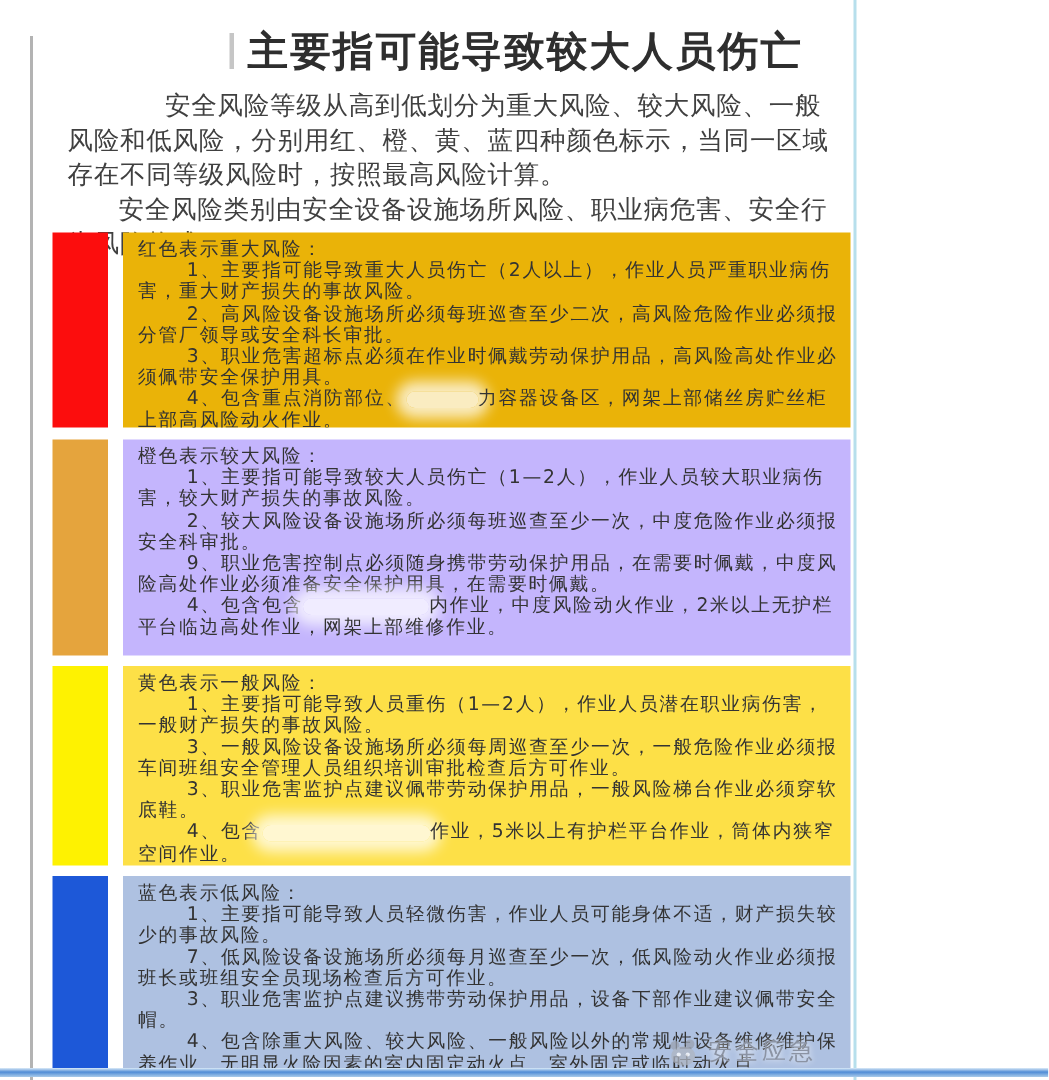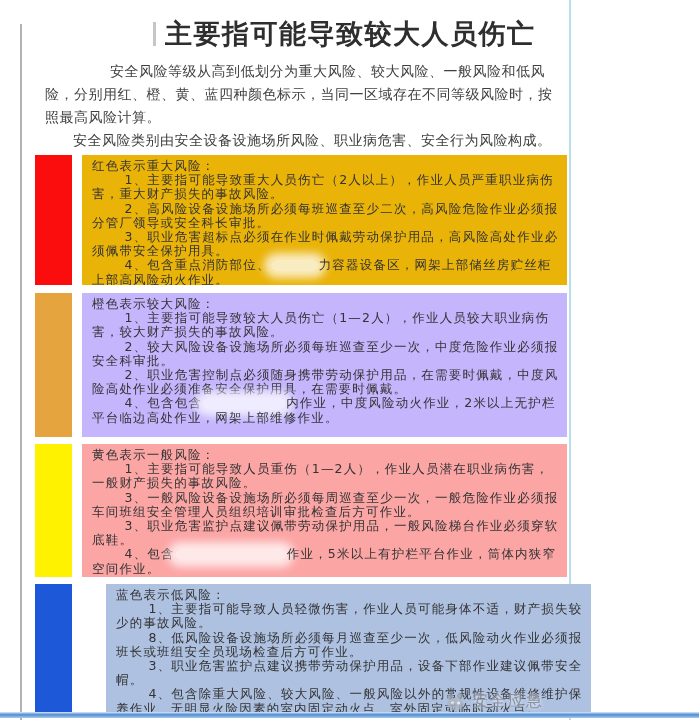--- a/index.html
+++ b/index.html
@@ -13,32 +13,32 @@
   .bottom-rule{position:absolute;left:0;top:712px;width:699px;height:6px;
     background:linear-gradient(180deg,#dcebf8 0%,#4f8cd6 45%,#a9cbea 100%);}
   
   .title{position:absolute;left:35px;top:16px;width:532px;margin:0;
     font-size:27px;font-weight:600;letter-spacing:1.5px;color:#2e2e2e;
     display:flex;align-items:center;}
   .title-redaction{display:inline-block;width:118px;height:30px;background:#ffffff;}
   .title-remnant{display:inline-block;width:3px;height:24px;background:#c6c6c6;margin-right:9px;}
   
   .intro{position:absolute;left:45px;top:60px;width:514px;
-    font-size:14px;line-height:23px;letter-spacing:0.5px;color:#404040;}
+    font-size:17px;line-height:23px;letter-spacing:0.5px;color:#404040;}
   .intro p{margin:0;}
   .redact-blob{display:inline-block;width:46px;height:11px;margin-left:17px;margin-right:2px;
     background:rgba(255,255,255,0.95);border-radius:6px;
     box-shadow:0 0 7px 5px rgba(255,255,255,0.95);vertical-align:middle;}
   .intro .p2{text-indent:2em;}
   
   .section{position:absolute;left:35px;display:flex;}
   .sec-0{top:155px;height:130px;}
   .sec-1{top:293px;height:144px;}
   .sec-2{top:444px;height:133px;}
-  .sec-3{top:584px;height:129px;gap:24px;}
+  .sec-3{top:584px;height:129px;}
   .bar{width:37px;height:100%;margin-right:10px;flex-shrink:0;}
   .box{width:485px;height:100%;box-sizing:border-box;overflow:hidden;
     padding:4px 8px 0 10px;font-size:12.5px;line-height:14.2px;
     letter-spacing:1.2px;color:#333333;}
   .box p{margin:0;}
   .box p.item{text-indent:2.6em;}
   .redacted-span{display:inline-block;height:11px;border-radius:6px;
     background:rgba(255,255,255,0.75);
     box-shadow:0 0 9px 7px rgba(255,255,255,0.75);vertical-align:middle;}
   
@@ -75,40 +75,40 @@
         <p class="item"><span>3、职业危害超标点必须在作业时佩戴劳动保护用品，高风险高处作业必须佩带安全保护用具。</span></p>
         <p class="item"><span>4、包含重点消防部位、</span><span class="redacted-span" style="width: 48px;"></span><span>力容器设备区，网架上部储丝房贮丝柜上部高风险动火作业。</span></p>
       </div>
     </section>
   <section class="section sec-1">
       <div class="bar" style="background: rgb(229, 164, 61);"></div>
       <div class="box" style="background: #c4b5fd;">
         <p>橙色表示较大风险：</p>
         <p class="item"><span>1、主要指可能导致较大人员伤亡（1—2人），作业人员较大职业病伤害，较大财产损失的事故风险。</span></p>
         <p class="item"><span>2、较大风险设备设施场所必须每班巡查至少一次，中度危险作业必须报安全科审批。</span></p>
-        <p class="item"><span>2、职业危害控制点必须随身携带劳动保护用品，在需要时佩戴，中度风险高处作业必须准备安全保护用具，在需要时佩戴。</span></p>
+        <p class="item"><span>9、职业危害控制点必须随身携带劳动保护用品，在需要时佩戴，中度风险高处作业必须准备安全保护用具，在需要时佩戴。</span></p>
         <p class="item"><span>4、包含包含</span><span class="redacted-span" style="width: 84px;"></span><span>内作业，中度风险动火作业，2米以上无护栏平台临边高处作业，网架上部维修作业。</span></p>
       </div>
     </section>
   <section class="section sec-2">
       <div class="bar" style="background: rgb(254, 242, 1);"></div>
-      <div class="box" style="background: #fca5a5;">
+      <div class="box" style="background: #fde047;">
         <p>黄色表示一般风险：</p>
         <p class="item"><span>1、主要指可能导致人员重伤（1—2人），作业人员潜在职业病伤害，一般财产损失的事故风险。</span></p>
         <p class="item"><span>3、一般风险设备设施场所必须每周巡查至少一次，一般危险作业必须报车间班组安全管理人员组织培训审批检查后方可作业。</span></p>
         <p class="item"><span>3、职业危害监护点建议佩带劳动保护用品，一般风险梯台作业必须穿软底鞋。</span></p>
         <p class="item"><span>4、包含</span><span class="redacted-span" style="width: 112px;"></span><span>作业，5米以上有护栏平台作业，筒体内狭窄空间作业。</span></p>
       </div>
     </section>
   <section class="section sec-3">
       <div class="bar" style="background: rgb(29, 88, 216);"></div>
       <div class="box" style="background: rgb(174, 193, 225);">
         <p>蓝色表示低风险：</p>
         <p class="item"><span>1、主要指可能导致人员轻微伤害，作业人员可能身体不适，财产损失较少的事故风险。</span></p>
-        <p class="item"><span>8、低风险设备设施场所必须每月巡查至少一次，低风险动火作业必须报班长或班组安全员现场检查后方可作业。</span></p>
+        <p class="item"><span>7、低风险设备设施场所必须每月巡查至少一次，低风险动火作业必须报班长或班组安全员现场检查后方可作业。</span></p>
         <p class="item"><span>3、职业危害监护点建议携带劳动保护用品，设备下部作业建议佩带安全帽。</span></p>
         <p class="item"><span>4、包含除重大风险、较大风险、一般风险以外的常规性设备维修维护保养作业、无明显火险因素的室内固定动火点、室外固定或临时动火点。</span></p>
       </div>
     </section>
 
   <div class="watermark">
     <svg width="22" height="20" viewBox="0 0 22 20">
       <circle cx="5" cy="5" r="3" fill="#9aa2b0"></circle>
       <circle cx="15" cy="4" r="3" fill="#9aa2b0"></circle>
       <ellipse cx="10.5" cy="12" rx="8" ry="6.5" fill="#aeb5c2"></ellipse>

